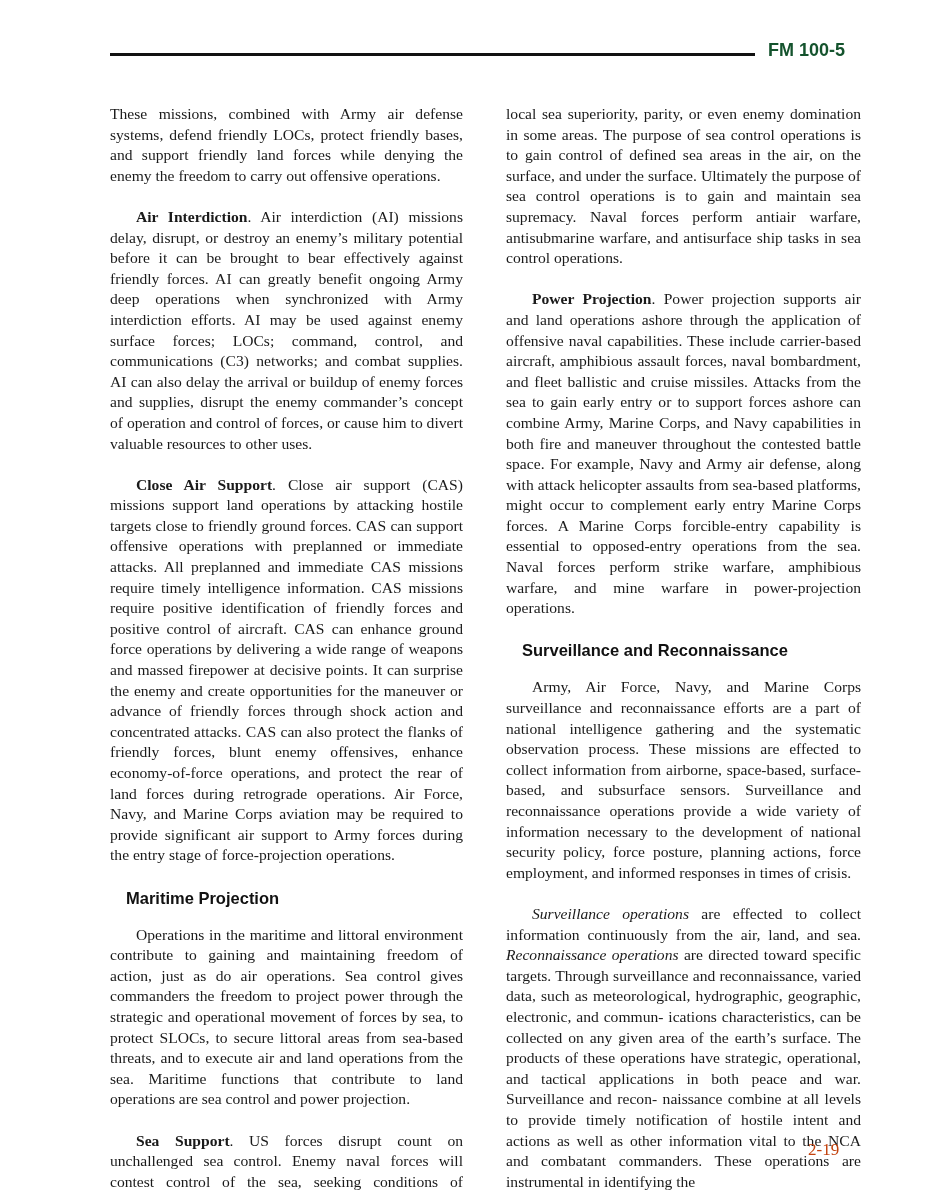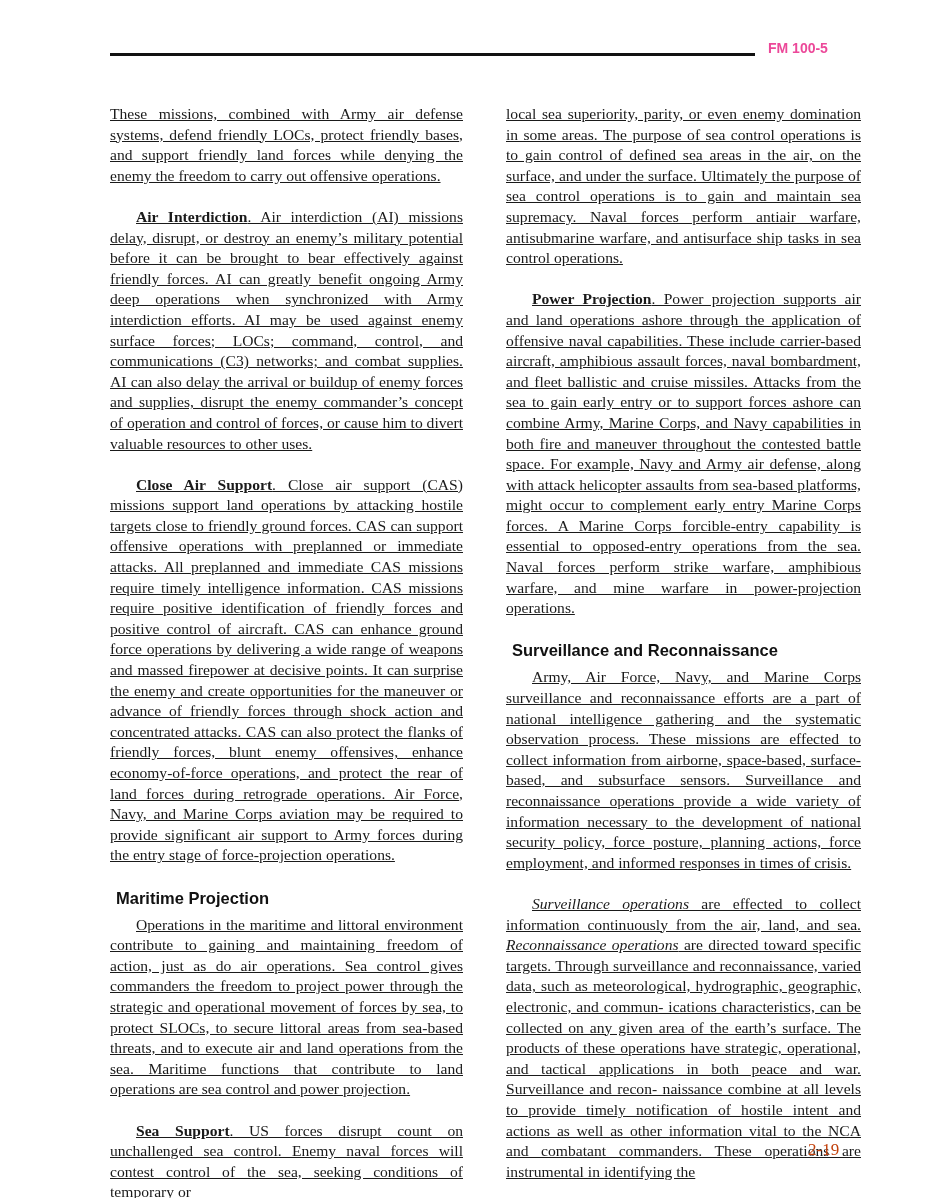--- a/index.html
+++ b/index.html
@@ -1,25 +1,25 @@
 <!DOCTYPE html>
 <html><head>
   <meta charset="utf-8">
   <style>
     html, body { margin: 0; padding: 0; background: #ffffff; }
     body { width: 926px; height: 1198px; position: relative; overflow: hidden; color: #1a1a1a; }
     .header-rule { position: absolute; left: 110px; top: 53px; width: 645px; height: 3px; background: #111; }
-    .header-title { position: absolute; left: 768px; top: 40px; font-family: "Liberation Sans", sans-serif; font-weight: bold; font-size: 14px; color: #ec4899; letter-spacing: 0; }
+    .header-title { position: absolute; left: 768px; top: 40px; font-family: "Liberation Sans", sans-serif; font-weight: bold; font-size: 18px; color: #14532d; letter-spacing: 0; }
     .col { position: absolute; top: 104px; width: 353px; font-family: "Liberation Serif", serif; font-size: 15.6px; line-height: 20.6px; text-align: justify; hyphens: manual; }
     .col-left { left: 110px; }
     .col-right { left: 506px; width: 355px; }
-    .para { margin: 0 0 20.6px 0; text-decoration: underline; }
+    .para { margin: 0 0 20.6px 0; }
     .para.indent { text-indent: 26px; }
     .para.tight { margin-bottom: 0; }
-    .section-heading { font-family: "Liberation Sans", sans-serif; font-weight: bold; font-size: 16.5px; line-height: 22px; margin: 6px; color: #111; }
+    .section-heading { font-family: "Liberation Sans", sans-serif; font-weight: bold; font-size: 16.5px; line-height: 22px; margin: 16px; color: #111; }
     .run-in { font-weight: bold; }
     .em { font-style: italic; }
     .page-number { position: absolute; left: 808px; top: 1140px; font-family: "Liberation Serif", serif; font-size: 17px; color: #c2410c; }
   </style>
 </head>
 <body>
 
 <div class="header-rule"></div>
 <div class="header-title">FM 100-5</div>
 

